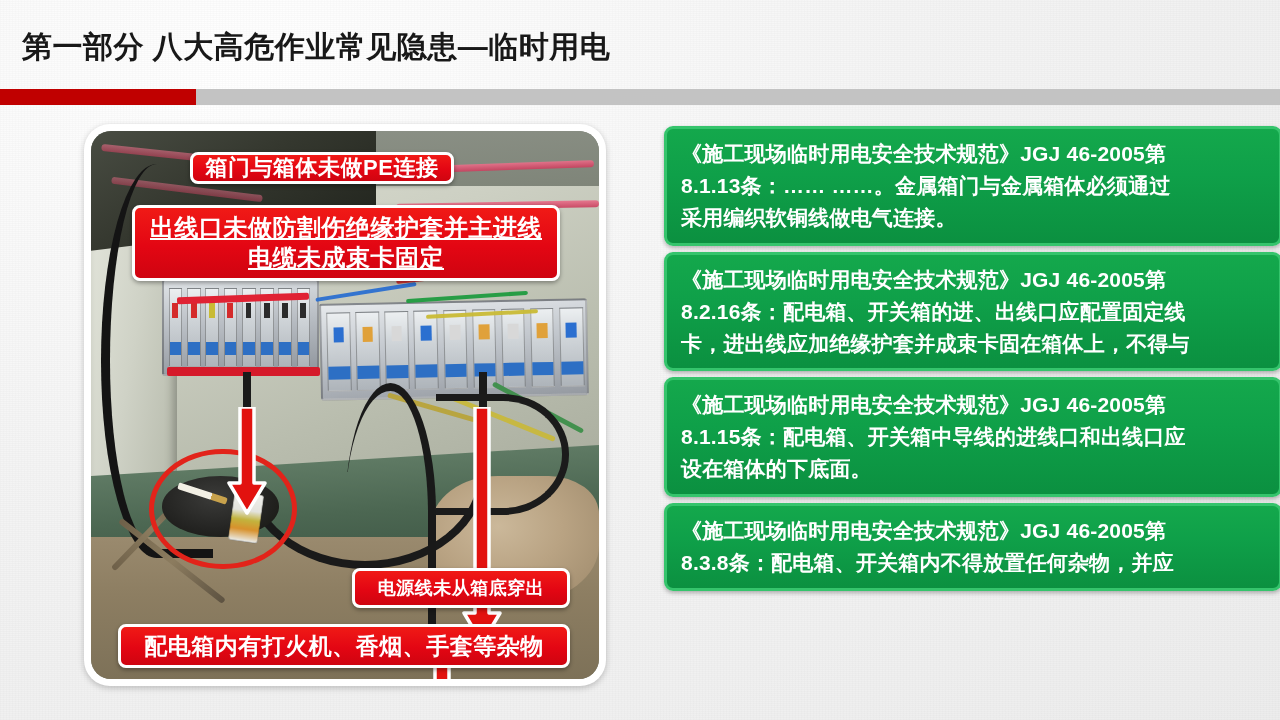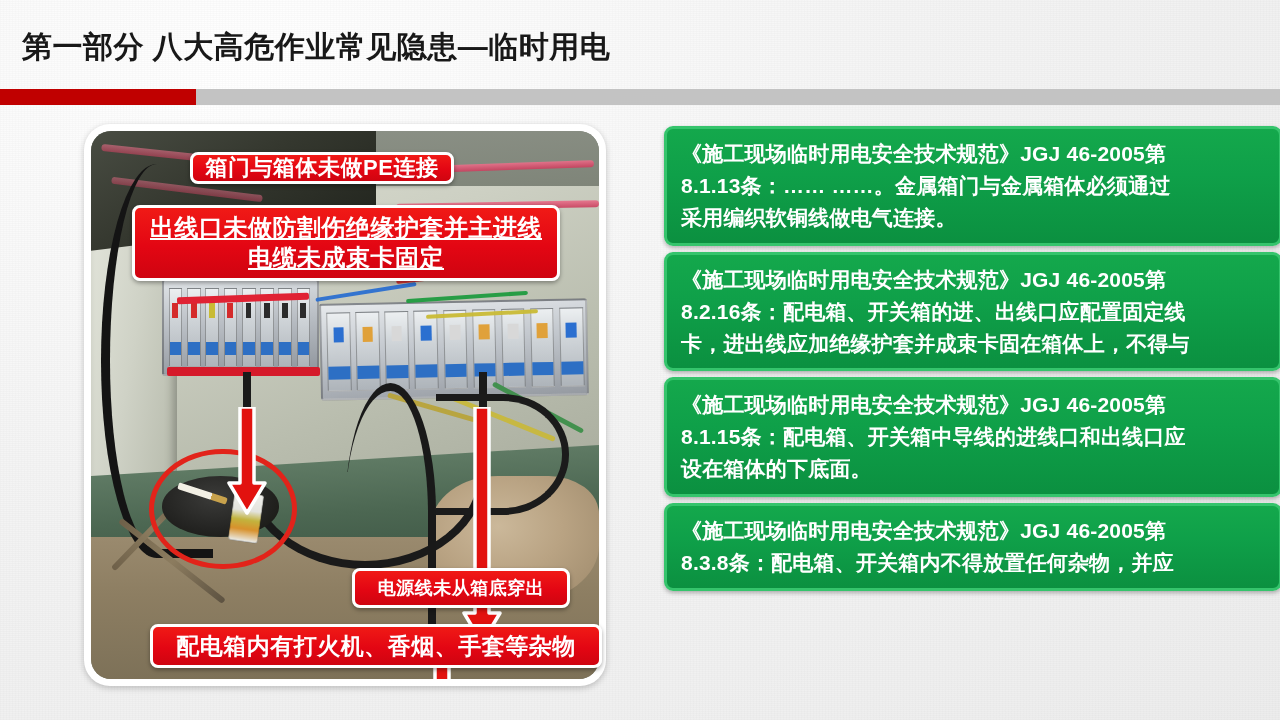--- a/index.html
+++ b/index.html
@@ -251,21 +251,21 @@
     box-shadow: 0 2px 4px rgba(0,0,0,0.35);
     letter-spacing: 0.5px;
     display: flex;
     align-items: center;
     justify-content: center;
     padding: 4px 10px;
   }
   #callout-pe     { left: 190px; top: 152px; width: 264px;  height: 32px;  font-size: 22px; z-index: 7; }
   #callout-outlet { left: 132px; top: 205px; width: 428px;  height: 76px;  font-size: 24px; z-index: 7; }
   #callout-bottom { left: 328px; top: 568px; width: 218px;  height: 40px;  font-size: 18px; z-index: 7; margin-left: 24px; }
-  #callout-debris { left: 118px; top: 624px; width: 452px;  height: 44px;  font-size: 23px; z-index: 7; margin-left: 32px; }
+  #callout-debris { left: 118px; top: 624px; width: 452px;  height: 44px;  font-size: 23px; z-index: 7; }
 
   
   .arrow {
     position: absolute;
     z-index: 6;
   }
 
   
   #green-col {
     position: absolute;

